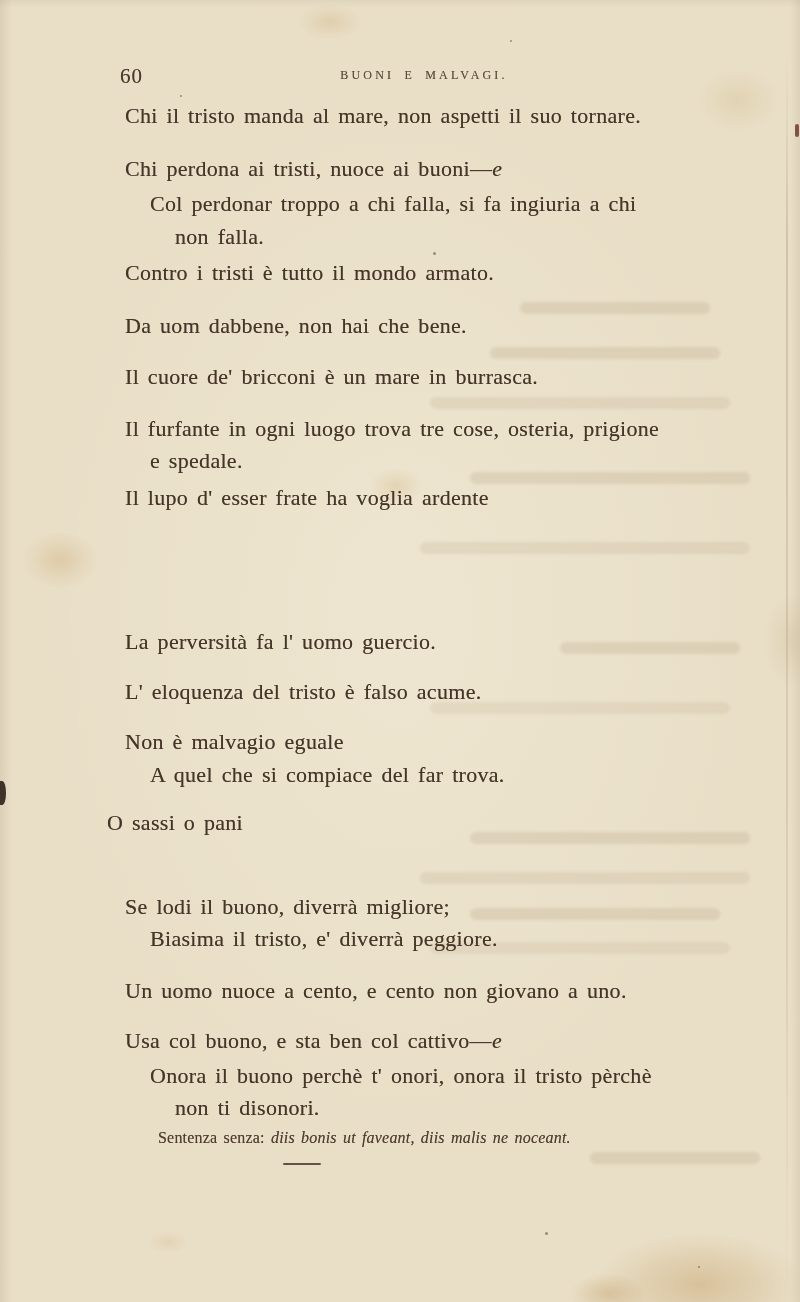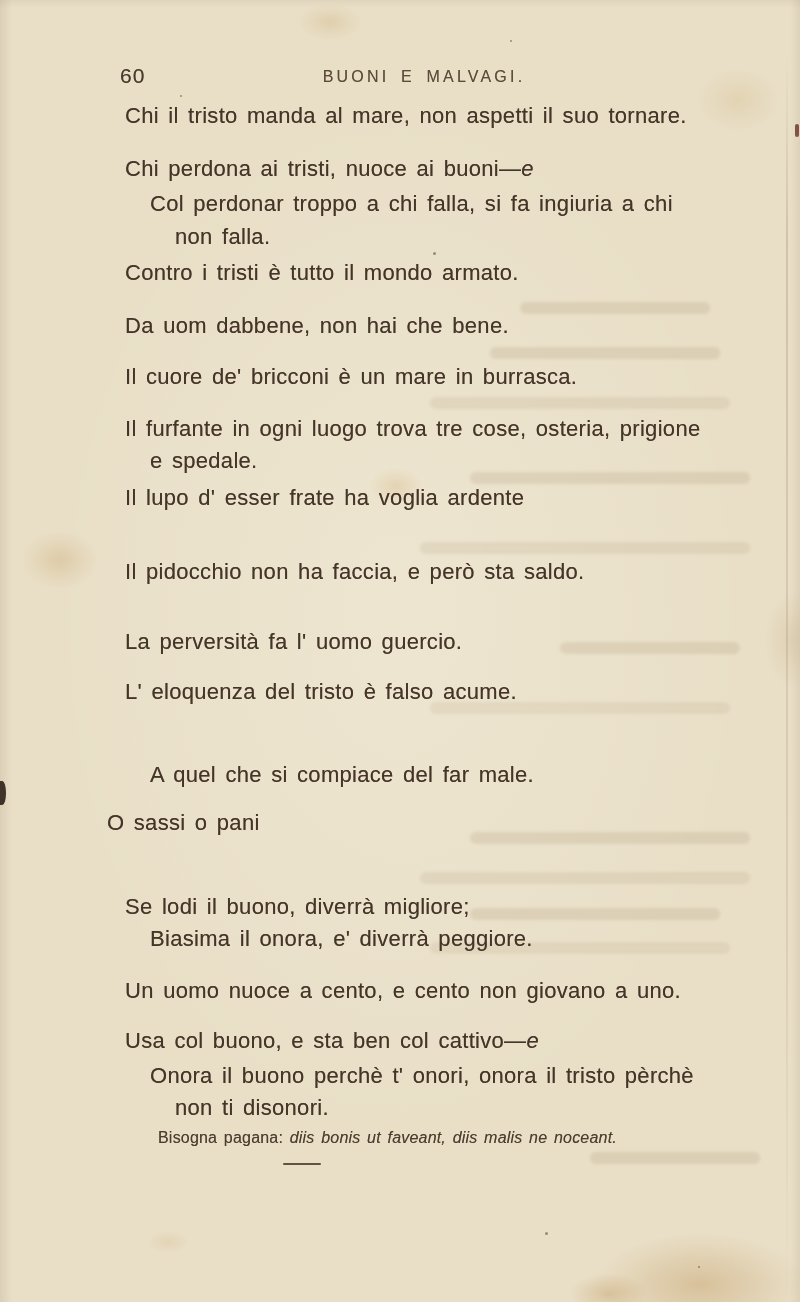--- a/index.html
+++ b/index.html
@@ -1,18 +1,18 @@
 <!DOCTYPE html>
 <html><head>
 <meta charset="utf-8">
 <style>
   html,body{margin:0;padding:0;background:#8a7a5f;}
   .page{
     position:relative;width:800px;height:1302px;overflow:hidden;
-    font-family:Liberation Sans, sans-serif;
+    font-family:Liberation Serif, serif;
     background:
       radial-gradient(ellipse 150px 75px at 700px 1285px, rgba(187,144,82,.38), transparent 70%),
       radial-gradient(ellipse 55px 30px at 608px 1294px, rgba(187,144,82,.35), transparent 70%),
       radial-gradient(ellipse 55px 42px at 60px 560px, rgba(196,158,96,.30), transparent 70%),
       radial-gradient(ellipse 38px 26px at 396px 486px, rgba(200,164,102,.26), transparent 70%),
       radial-gradient(ellipse 46px 26px at 330px 22px, rgba(196,158,96,.25), transparent 70%),
       radial-gradient(ellipse 60px 46px at 738px 100px, rgba(200,168,108,.22), transparent 70%),
       radial-gradient(ellipse 40px 70px at 792px 640px, rgba(180,148,100,.20), transparent 70%),
       radial-gradient(ellipse 30px 16px at 168px 1242px, rgba(196,158,96,.18), transparent 70%),
       radial-gradient(ellipse 420px 620px at 400px 620px, rgba(255,252,242,.22), transparent 85%),
@@ -21,21 +21,21 @@
       linear-gradient(180deg, rgba(115,88,58,.08), rgba(115,88,58,0) 8px),
       #e9dfc7;
   }
   .pagenum{
     position:absolute;top:64px;left:120px;
     font-size:21px;color:#4a392c;letter-spacing:1px;
     text-shadow:0 0 .5px rgba(74,57,44,.5);
   }
   .running{
     position:absolute;top:68px;left:0;right:0;text-align:center;
-    font-size:16px;color:#5c4a3a;letter-spacing:3.2px;word-spacing:4px;
+    font-size:12px;color:#5c4a3a;letter-spacing:3.2px;word-spacing:4px;
     text-shadow:0 0 .4px rgba(92,74,58,.5);
     padding-left:48px;
   }
   .ln{
     position:absolute;white-space:nowrap;
     font-size:22px;line-height:26px;color:#453528;
     letter-spacing:.3px;word-spacing:3px;
     text-shadow:0 0 .5px rgba(69,53,40,.55);
   }
   .ln.sm{font-size:16px;color:#4e3d30;letter-spacing:.2px;word-spacing:2px;}
@@ -102,35 +102,35 @@
 
   <div class="ln" style="top:313px;left:125px"><span>Da uom dabbene, non hai che bene.</span></div>
 
   <div class="ln" style="top:364px;left:125px"><span>Il cuore de' bricconi è un mare in burrasca.</span></div>
 
   <div class="ln" style="top:416px;left:125px"><span>Il furfante in ogni luogo trova tre cose, osteria, prigione</span></div>
   <div class="ln" style="top:448px;left:150px"><span>e spedale.</span></div>
 
   <div class="ln" style="top:485px;left:125px"><span>Il lupo d' esser frate ha voglia ardente</span></div>
 
-  <div class="ln" style="top:559px;left:125px"><span>Il pidocchio non ha faccia, e però sta saldo.</span></div>
 
   <div class="ln" style="top:629px;left:125px"><span>La perversità fa l' uomo guercio.</span></div>
 
   <div class="ln" style="top:679px;left:125px"><span>L' eloquenza del tristo è falso acume.</span></div>
 
-  <div class="ln" style="top:762px;left:150px"><span>A quel che si compiace del far male.</span></div>
+  <div class="ln" style="top:729px;left:125px"><span>Non è malvagio eguale</span></div>
+  <div class="ln" style="top:762px;left:150px"><span>A quel che si compiace del far trova.</span></div>
 
   <div class="ln" style="top:810px;left:107px"><span>O sassi o pani</span></div>
 
   <div class="ln" style="top:894px;left:125px"><span>Se lodi il buono, diverrà migliore;</span></div>
-  <div class="ln" style="top:926px;left:150px"><span>Biasima il onora, e' diverrà peggiore.</span></div>
+  <div class="ln" style="top:926px;left:150px"><span>Biasima il tristo, e' diverrà peggiore.</span></div>
 
   <div class="ln" style="top:978px;left:125px"><span>Un uomo nuoce a cento, e cento non giovano a uno.</span></div>
 
   <div class="ln" style="top:1028px;left:125px"><span>Usa col buono, e sta ben col cattivo—</span><span class="it">e</span></div>
   <div class="ln" style="top:1063px;left:150px"><span>Onora il buono perchè t' onori, onora il tristo pèrchè</span></div>
   <div class="ln" style="top:1095px;left:175px"><span>non ti disonori.</span></div>
-  <div class="ln sm" style="top:1125px;left:158px"><span>Bisogna pagana: </span><span class="it">diis bonis ut faveant, diis malis ne noceant.</span></div>
+  <div class="ln sm" style="top:1125px;left:158px"><span>Sentenza senza: </span><span class="it">diis bonis ut faveant, diis malis ne noceant.</span></div>
 
   <div class="divider"></div>
 
 </div>
 
 </body></html>

